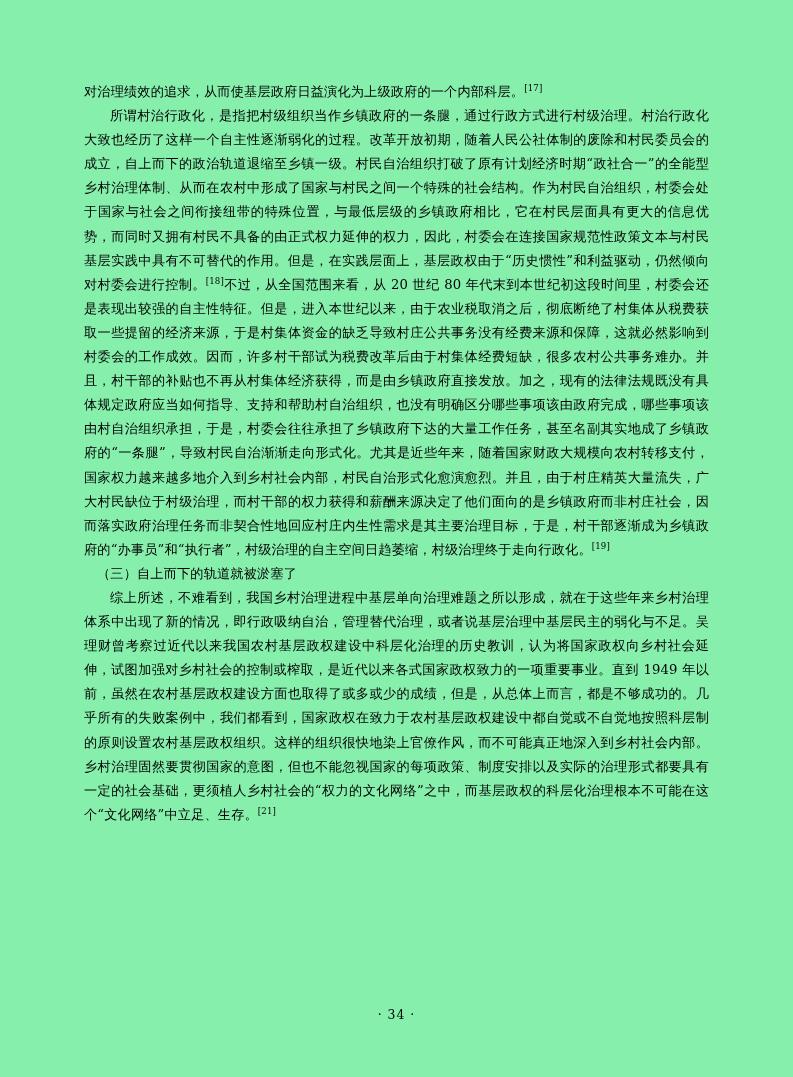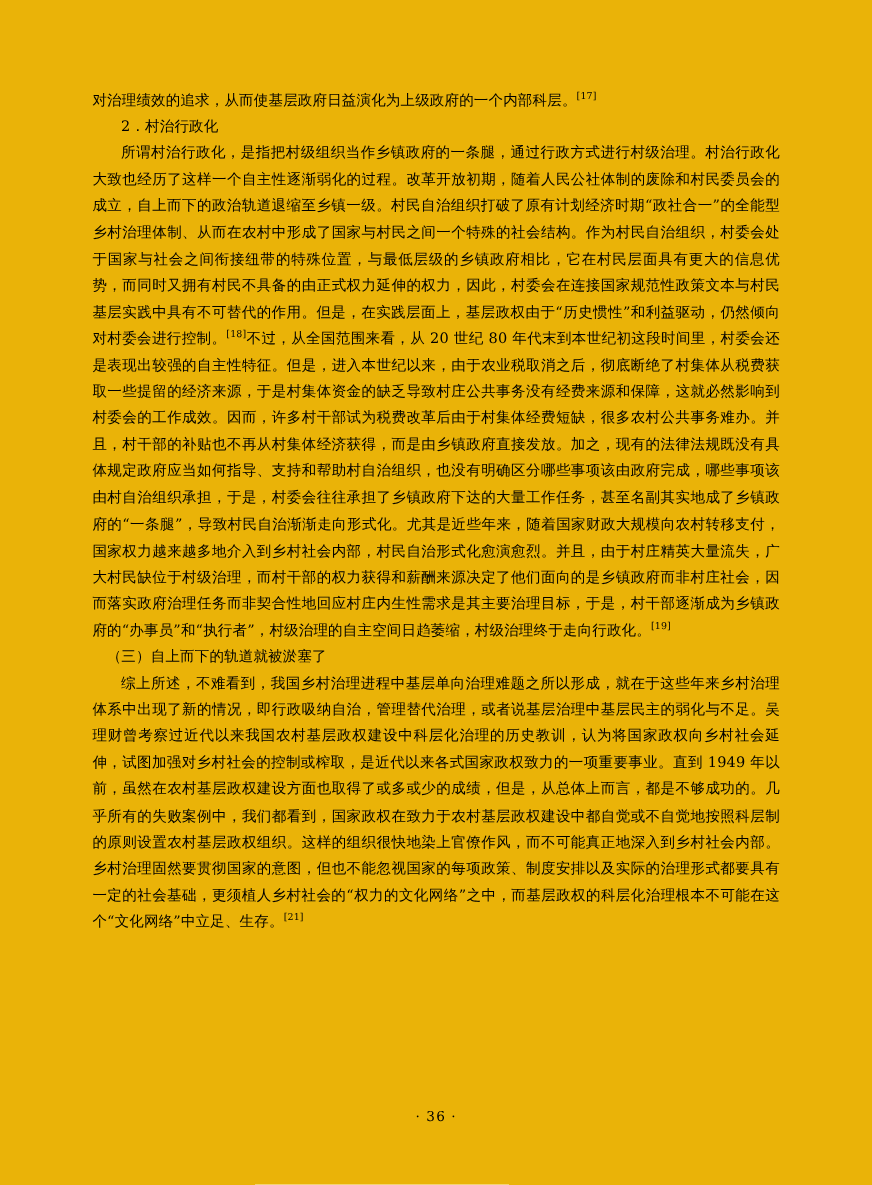--- a/index.html
+++ b/index.html
@@ -4,21 +4,21 @@
 <style>
   html, body {
     margin: 0;
     padding: 0;
     background: #ffffff;
   }
   .page {
     position: relative;
     width: 793px;
     height: 1077px;
-    background: #eab308;
+    background: #86efac;
     overflow: hidden;
     font-family: "DejaVu Serif", "Liberation Serif", serif;
     color: #000000;
   }
   .content {
     position: absolute;
     left: 84px;
     top: 80px;
     width: 625px;
   }
@@ -60,25 +60,24 @@
   .pagenum span { display: inline-block; }
 </style>
 </head>
 <body>
 
 <div class="page">
   <div class="content">
 
     <p class="indent0"><span>对治理绩效的追求，从而使基层政府日益演化为上级政府的一个内部科层。</span><sup>[17]</sup></p>
 
-    <p class="heading"><span>2．村治行政化</span></p>
 
     <p class="indent2"><span>所谓村治行政化，是指把村级组织当作乡镇政府的一条腿，通过行政方式进行村级治理。村治行政化大致也经历了这样一个自主性逐渐弱化的过程。改革开放初期，随着人民公社体制的废除和村民委员会的成立，自上而下的政治轨道退缩至乡镇一级。村民自治组织打破了原有计划经济时期“政社合一”的全能型乡村治理体制、从而在农村中形成了国家与村民之间一个特殊的社会结构。作为村民自治组织，村委会处于国家与社会之间衔接纽带的特殊位置，与最低层级的乡镇政府相比，它在村民层面具有更大的信息优势，而同时又拥有村民不具备的由正式权力延伸的权力，因此，村委会在连接国家规范性政策文本与村民基层实践中具有不可替代的作用。但是，在实践层面上，基层政权由于“历史惯性”和利益驱动，仍然倾向对村委会进行控制。</span><sup>[18]</sup><span>不过，从全国范围来看，从 20 世纪 80 年代末到本世纪初这段时间里，村委会还是表现出较强的自主性特征。但是，进入本世纪以来，由于农业税取消之后，彻底断绝了村集体从税费获取一些提留的经济来源，于是村集体资金的缺乏导致村庄公共事务没有经费来源和保障，这就必然影响到村委会的工作成效。因而，许多村干部试为税费改革后由于村集体经费短缺，很多农村公共事务难办。并且，村干部的补贴也不再从村集体经济获得，而是由乡镇政府直接发放。加之，现有的法律法规既没有具体规定政府应当如何指导、支持和帮助村自治组织，也没有明确区分哪些事项该由政府完成，哪些事项该由村自治组织承担，于是，村委会往往承担了乡镇政府下达的大量工作任务，甚至名副其实地成了乡镇政府的“一条腿”，导致村民自治渐渐走向形式化。尤其是近些年来，随着国家财政大规模向农村转移支付，国家权力越来越多地介入到乡村社会内部，村民自治形式化愈演愈烈。并且，由于村庄精英大量流失，广大村民缺位于村级治理，而村干部的权力获得和薪酬来源决定了他们面向的是乡镇政府而非村庄社会，因而落实政府治理任务而非契合性地回应村庄内生性需求是其主要治理目标，于是，村干部逐渐成为乡镇政府的“办事员”和“执行者”，村级治理的自主空间日趋萎缩，村级治理终于走向行政化。</span><sup>[19]</sup></p>
 
 
     <p class="indent1"><span>（三）自上而下的轨道就被淤塞了</span></p>
 
     <p class="indent2"><span>综上所述，不难看到，我国乡村治理进程中基层单向治理难题之所以形成，就在于这些年来乡村治理体系中出现了新的情况，即行政吸纳自治，管理替代治理，或者说基层治理中基层民主的弱化与不足。吴理财曾考察过近代以来我国农村基层政权建设中科层化治理的历史教训，认为将国家政权向乡村社会延伸，试图加强对乡村社会的控制或榨取，是近代以来各式国家政权致力的一项重要事业。直到 1949 年以前，虽然在农村基层政权建设方面也取得了或多或少的成绩，但是，从总体上而言，都是不够成功的。几乎所有的失败案例中，我们都看到，国家政权在致力于农村基层政权建设中都自觉或不自觉地按照科层制的原则设置农村基层政权组织。这样的组织很快地染上官僚作风，而不可能真正地深入到乡村社会内部。乡村治理固然要贯彻国家的意图，但也不能忽视国家的每项政策、制度安排以及实际的治理形式都要具有一定的社会基础，更须植人乡村社会的“权力的文化网络”之中，而基层政权的科层化治理根本不可能在这个“文化网络”中立足、生存。</span><sup>[21]</sup></p>
 
   </div>
 
-  <div class="pagenum"><span>· 36 ·</span></div>
+  <div class="pagenum"><span>· 34 ·</span></div>
 </div>
 
 </body></html>

